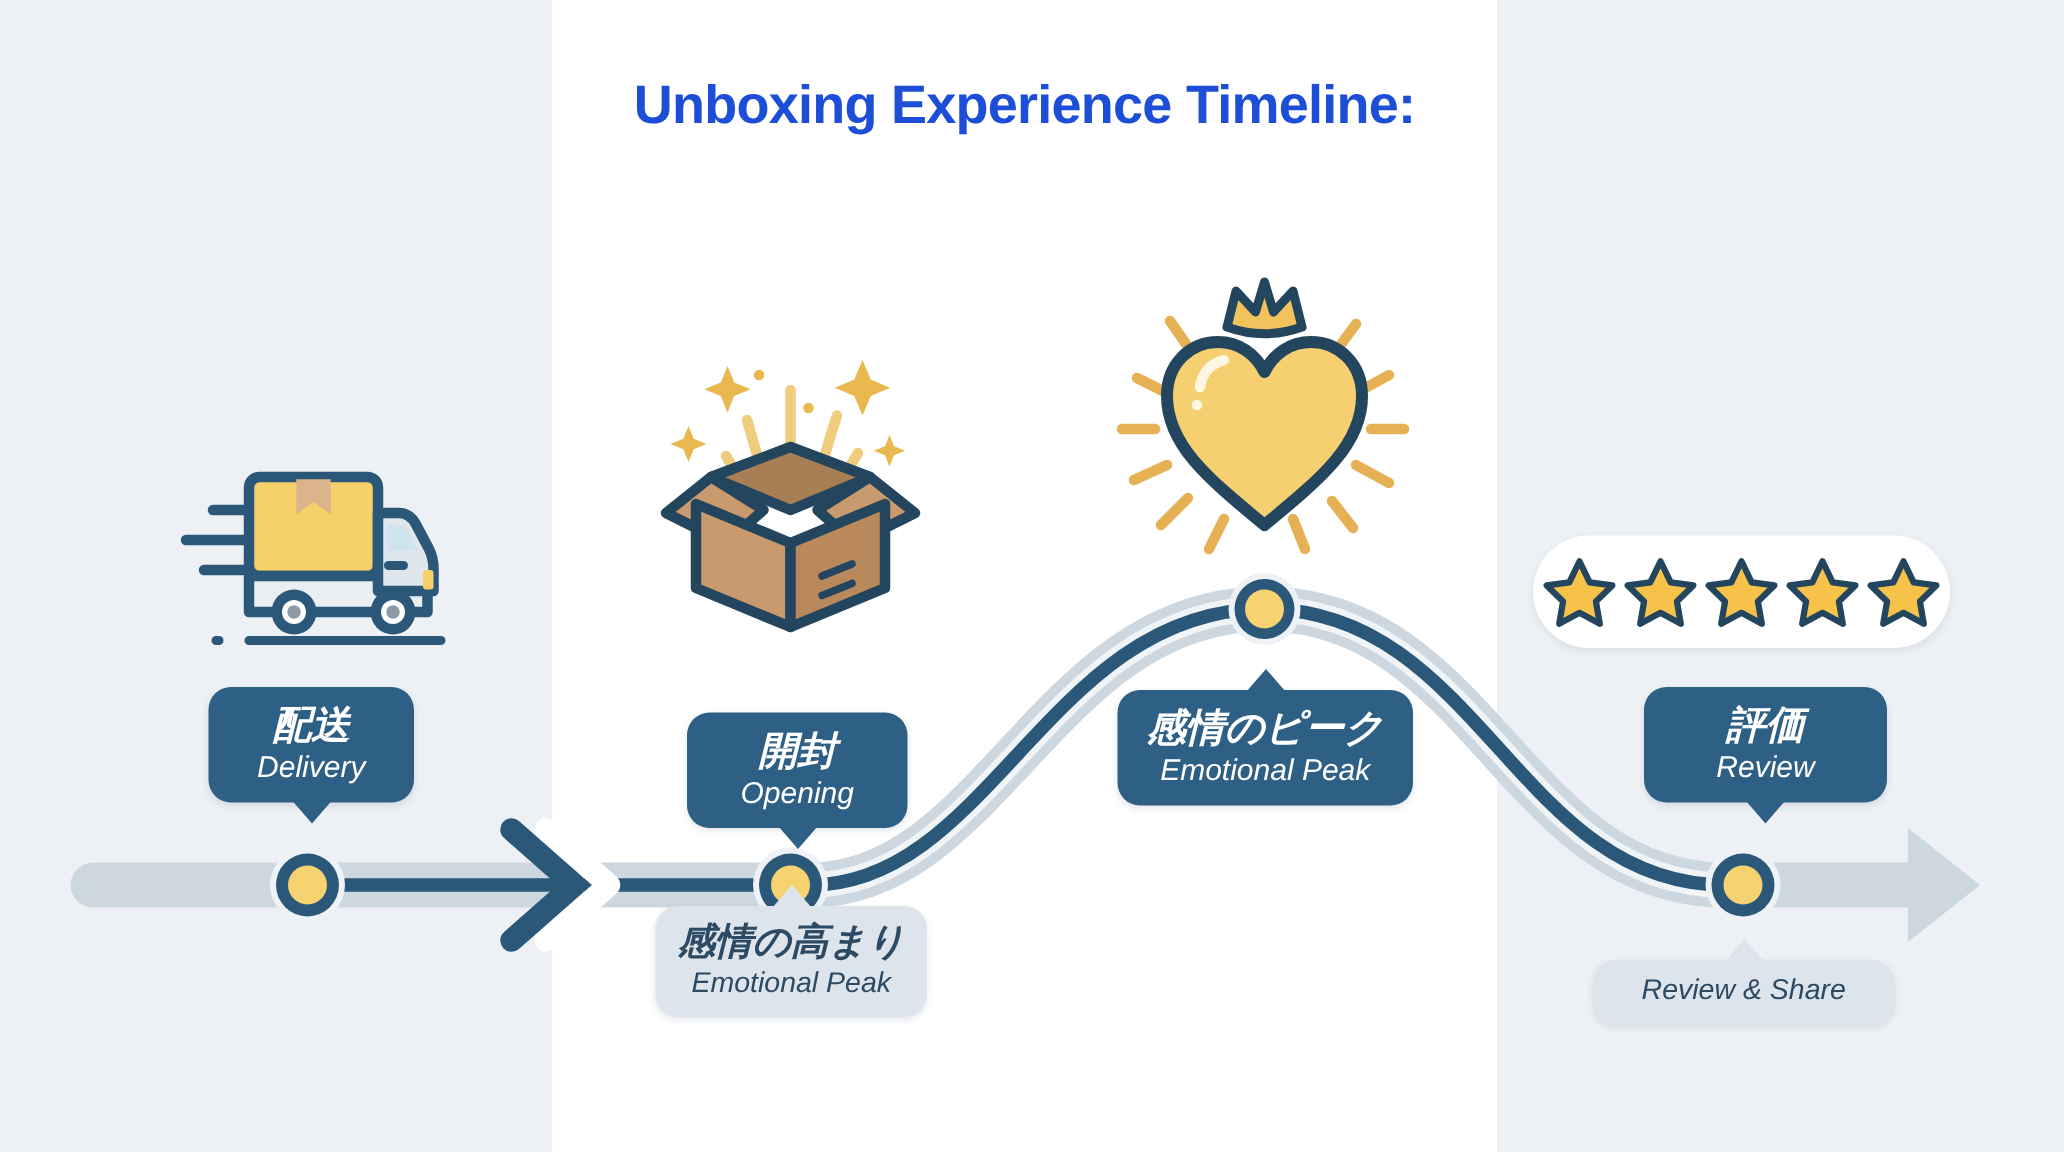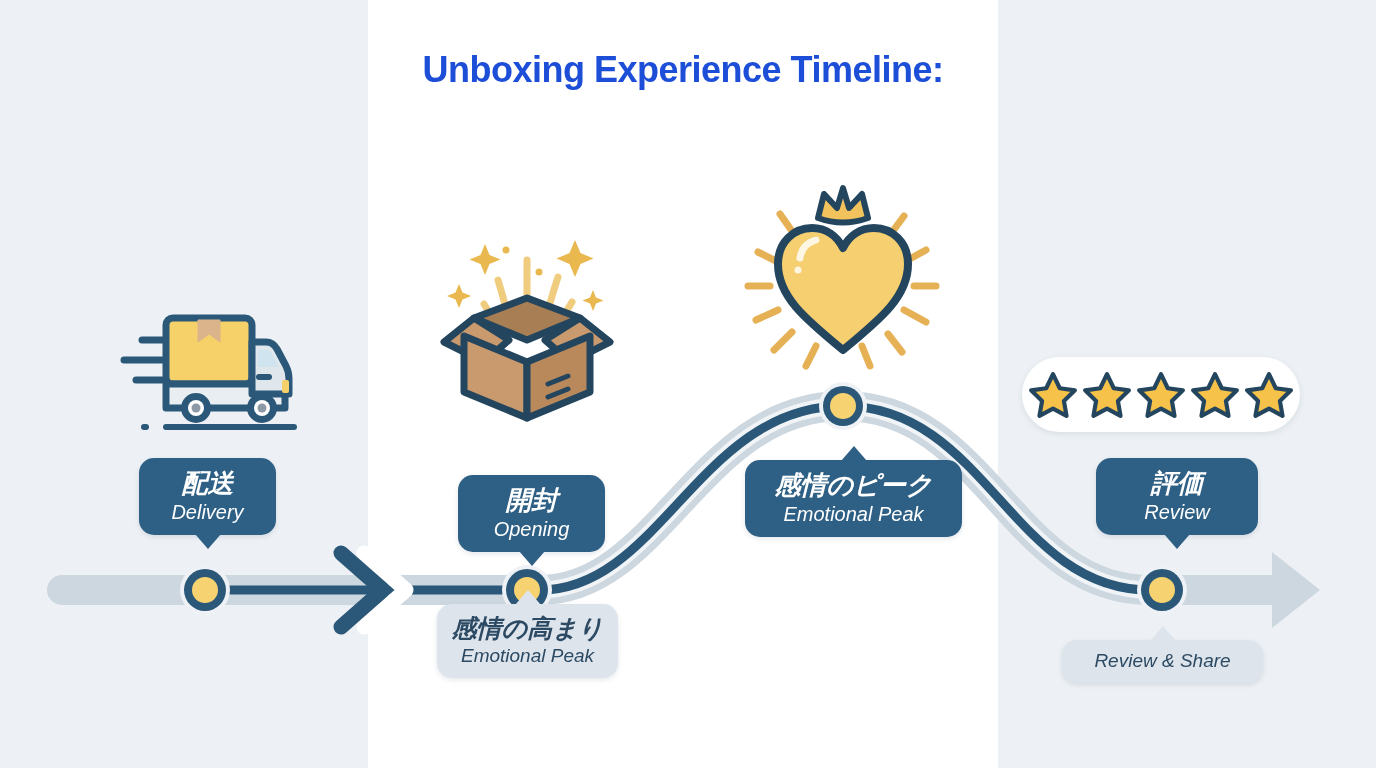--- a/index.html
+++ b/index.html
@@ -211,21 +211,21 @@
 <div class="bubble dark point-down" style="left:139px; top:458px; width:137px;">
   <span class="jp">配送</span>
   <span class="en">Delivery</span>
 </div>
 
 <div class="bubble dark point-down" style="left:458px; top:475px; width:147px;">
   <span class="jp">開封</span>
   <span class="en">Opening</span>
 </div>
 
-<div class="bubble dark point-up" style="left:745px; top:460px; width:217px;">
+<div class="bubble dark point-up" style="left:745px; top:460px; width:197px;">
   <span class="jp">感情のピーク</span>
   <span class="en">Emotional Peak</span>
 </div>
 
 <div class="bubble dark point-down" style="left:1096px; top:458px; width:162px;">
   <span class="jp">評価</span>
   <span class="en">Review</span>
 </div>
 
 <div class="bubble light point-up" style="left:437px; top:604px; width:181px;">

